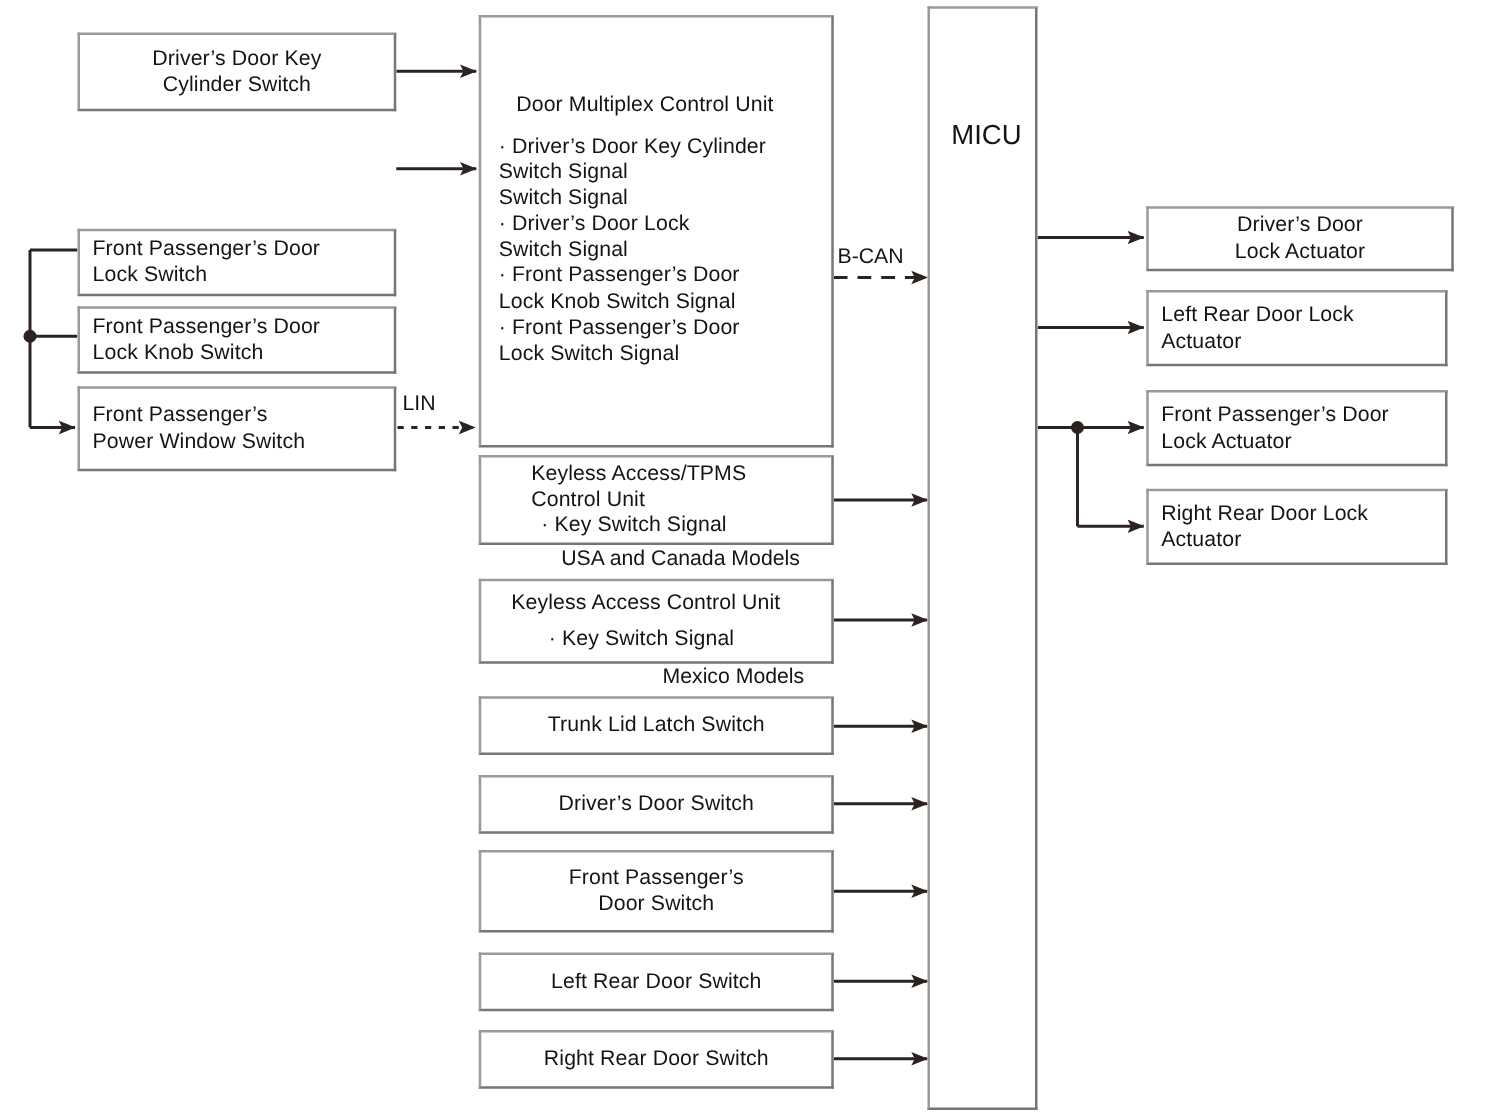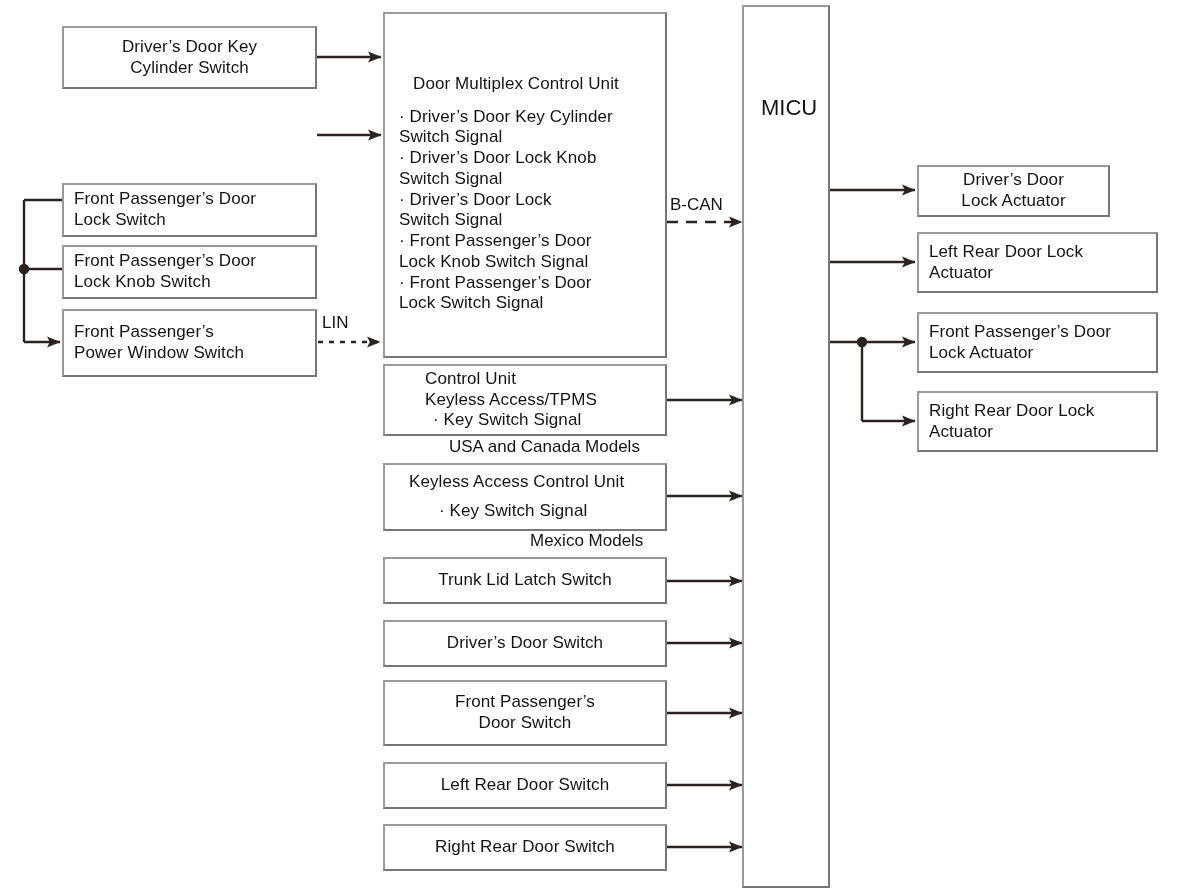--- a/index.html
+++ b/index.html
@@ -147,36 +147,35 @@
       <div>Power Window Switch</div>
     </div>
   </div>
 
   <div class="box left" style="left:383px; top:12px; width:284px; height:346px; justify-content:flex-start; padding-top:60px;">
     <div class="pad" style="width:100%;">
       <div class="dmcu-title">Door Multiplex Control Unit</div>
       <div class="dmcu-list">
         <div>· Driver’s Door Key Cylinder</div>
         <div>Switch Signal</div>
-        <div>· Driver’s Door Lock Knob</div>
         <div>Switch Signal</div>
         <div>· Driver’s Door Lock</div>
         <div>Switch Signal</div>
         <div>· Front Passenger’s Door</div>
         <div>Lock Knob Switch Signal</div>
         <div>· Front Passenger’s Door</div>
         <div>Lock Switch Signal</div>
       </div>
     </div>
   </div>
 
   <div class="box left" style="left:383px; top:364px; width:284px; height:72px;">
     <div class="pad" style="width:100%;">
+      <div class="kal-line indent">Keyless Access/TPMS</div>
       <div class="kal-line indent">Control Unit</div>
-      <div class="kal-line indent">Keyless Access/TPMS</div>
       <div class="kal-line indent2">· Key Switch Signal</div>
     </div>
   </div>
   <div class="caption" style="left:449px; top:437px;">USA and Canada Models</div>
 
   <div class="box left" style="left:383px; top:463px; width:284px; height:68px;">
     <div class="pad" style="width:100%;">
       <div class="kal-line" style="padding-left:14px;">Keyless Access Control Unit</div>
       <div class="kal-line" style="padding-left:44px; margin-top:8px;">· Key Switch Signal</div>
     </div>
@@ -213,21 +212,21 @@
         <div>Right Rear Door Switch</div>
       </div>
   </div>
 
   <div class="box" style="left:742px; top:5px; width:88px; height:883px; justify-content:flex-start;"></div>
   <div class="micu-label" style="left:761px; top:95px;">MICU</div>
 
   <div class="label" style="left:670px; top:195px;">B-CAN</div>
   <div class="label" style="left:322px; top:313px;">LIN</div>
 
-  <div class="box center" style="left:917px; top:165px; width:193px; height:52px;align-items:center;">
+  <div class="box center" style="left:917px; top:165px; width:246px; height:52px;align-items:center;">
     <div class="pad">
       <div>Driver’s Door</div>
       <div>Lock Actuator</div>
     </div>
   </div>
 
   <div class="box left" style="left:917px; top:232px; width:241px; height:61px;">
     <div class="pad">
       <div>Left Rear Door Lock</div>
       <div>Actuator</div>

